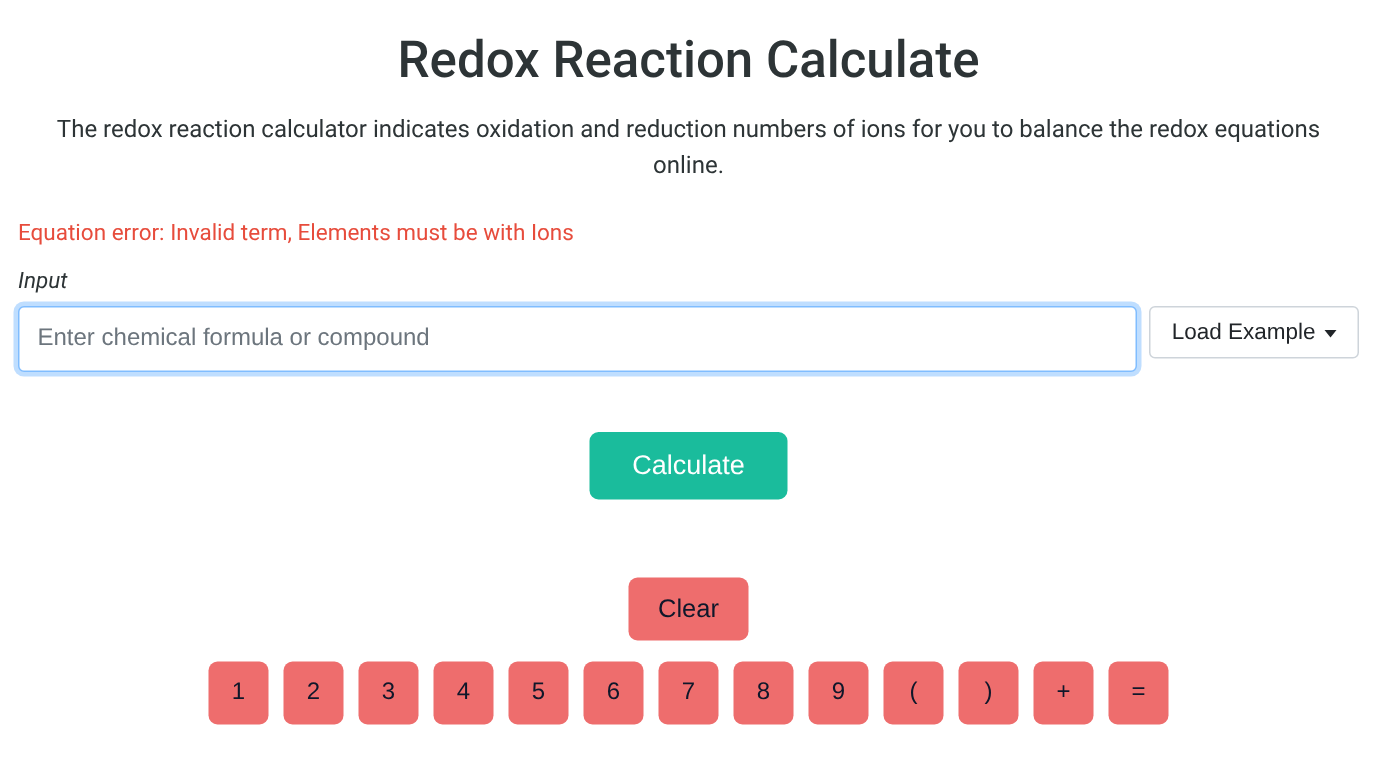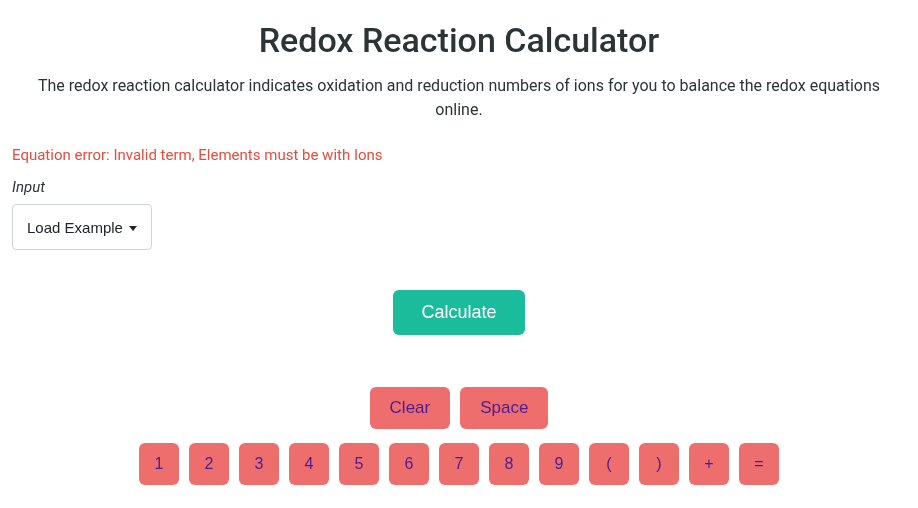--- a/index.html
+++ b/index.html
@@ -54,21 +54,21 @@
       border: 1px solid #ced4da;
       border-radius: 4px;
       outline: none;
       box-shadow: 0 0 0 3px rgba(128, 189, 255, 0.5);
       border-color: #80bdff;
     }
     .formula-input::placeholder {
       color: #6c757d;
     }
     .load-example {
-      height: 46px;
+      height: 35px;
       padding: 0 14px;
       background: #fff;
       border: 1px solid #ced4da;
       border-radius: 4px;
       font-size: 15px;
       color: #212529;
       cursor: pointer;
       display: flex;
       align-items: center;
       gap: 6px;
@@ -99,62 +99,62 @@
       text-align: center;
     }
     .keypad-row {
       display: flex;
       justify-content: center;
       gap: 10px;
       margin-bottom: 14px;
     }
     .key-btn {
       background: #ee6d6d;
-      color: #4c1d95;
+      color: #0f172a;
       border: none;
       border-radius: 6px;
       font-size: 17px;
       cursor: pointer;
       padding: 10px 20px;
       min-height: 42px;
     }
     .key-num {
       width: 40px;
       height: 40px;
       padding: 0;
       display: flex;
       align-items: center;
       justify-content: center;
       font-size: 16px;
     }
   </style>
 </head>
 <body>
 
-<h1 class="title">Redox Reaction Calculator</h1>
+<h1 class="title">Redox Reaction Calculate</h1>
 <p class="subtitle">The redox reaction calculator indicates oxidation and reduction numbers of ions for you to balance the redox equations online.</p>
 
 <div class="error-message">Equation error: Invalid term, Elements must be with Ions</div>
 <div class="input-label">Input</div>
 
 <div class="input-row">
+  <input type="text" class="formula-input" placeholder="Enter chemical formula or compound" style="">
   <button class="load-example">
     <span>Load Example</span>
     <span class="caret"></span>
   </button>
 </div>
 
 <div class="calculate-wrap">
   <button class="calculate-btn">Calculate</button>
 </div>
 
 <div class="keypad">
   <div class="keypad-row">
     <button class="key-btn">Clear</button>
-    <button class="key-btn">Space</button>
   </div>
   <div class="keypad-row">
     <button class="key-btn key-num">1</button>
     <button class="key-btn key-num">2</button>
     <button class="key-btn key-num">3</button>
     <button class="key-btn key-num">4</button>
     <button class="key-btn key-num">5</button>
     <button class="key-btn key-num">6</button>
     <button class="key-btn key-num">7</button>
     <button class="key-btn key-num">8</button>

